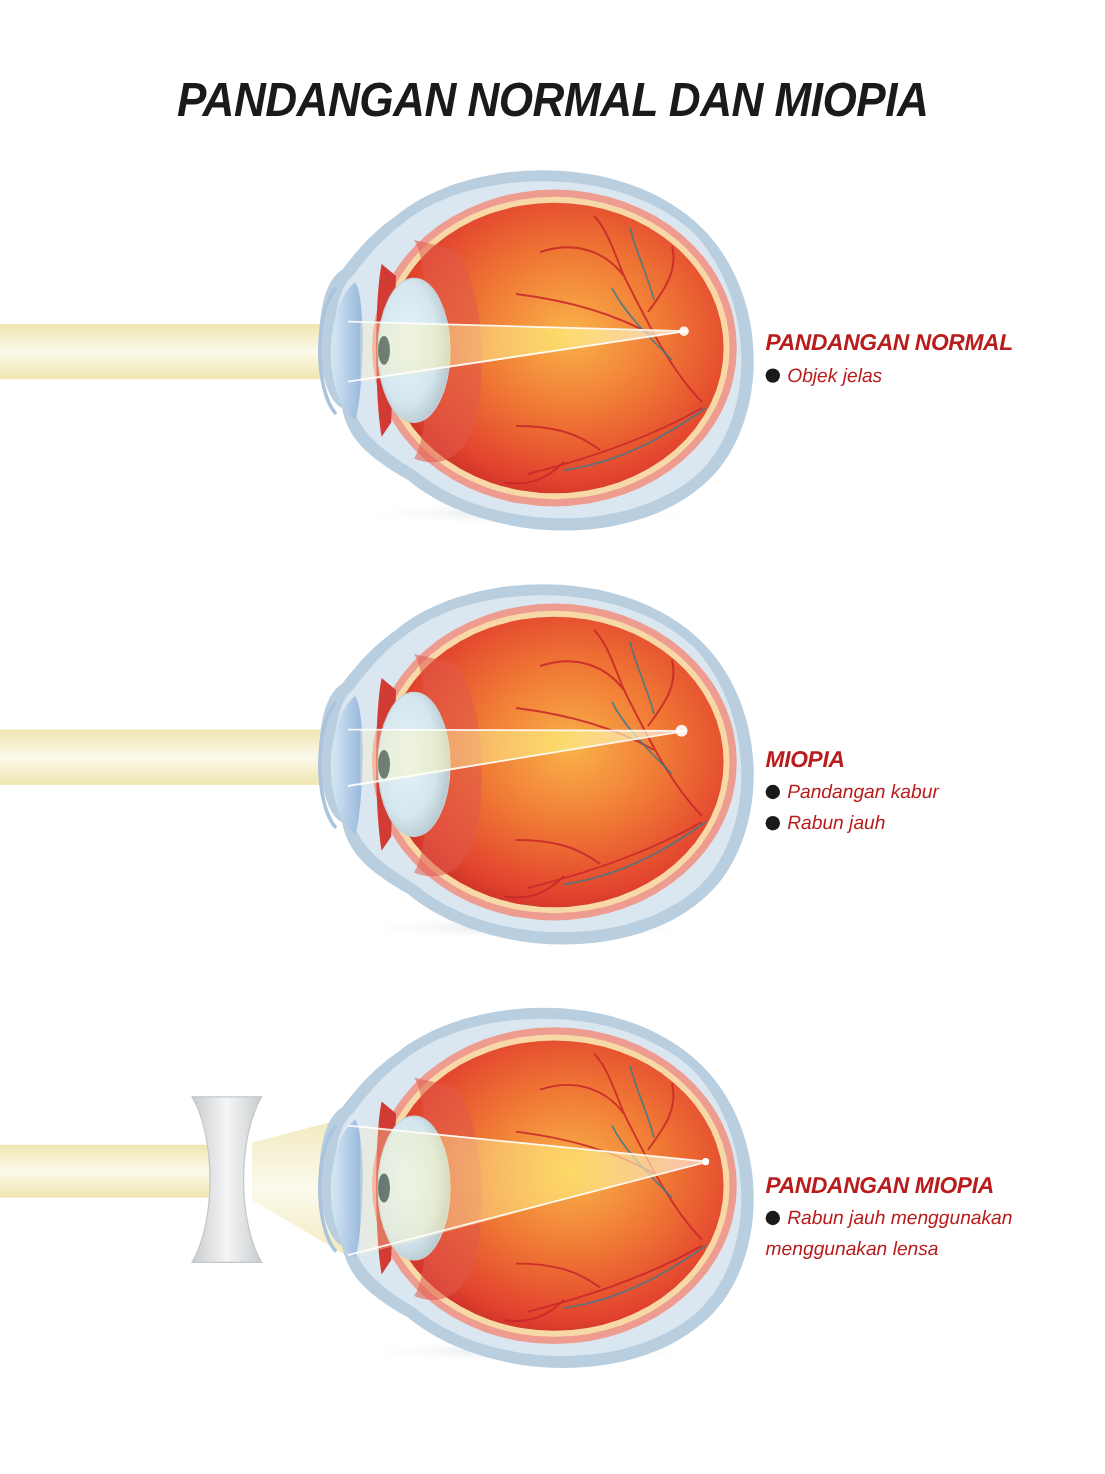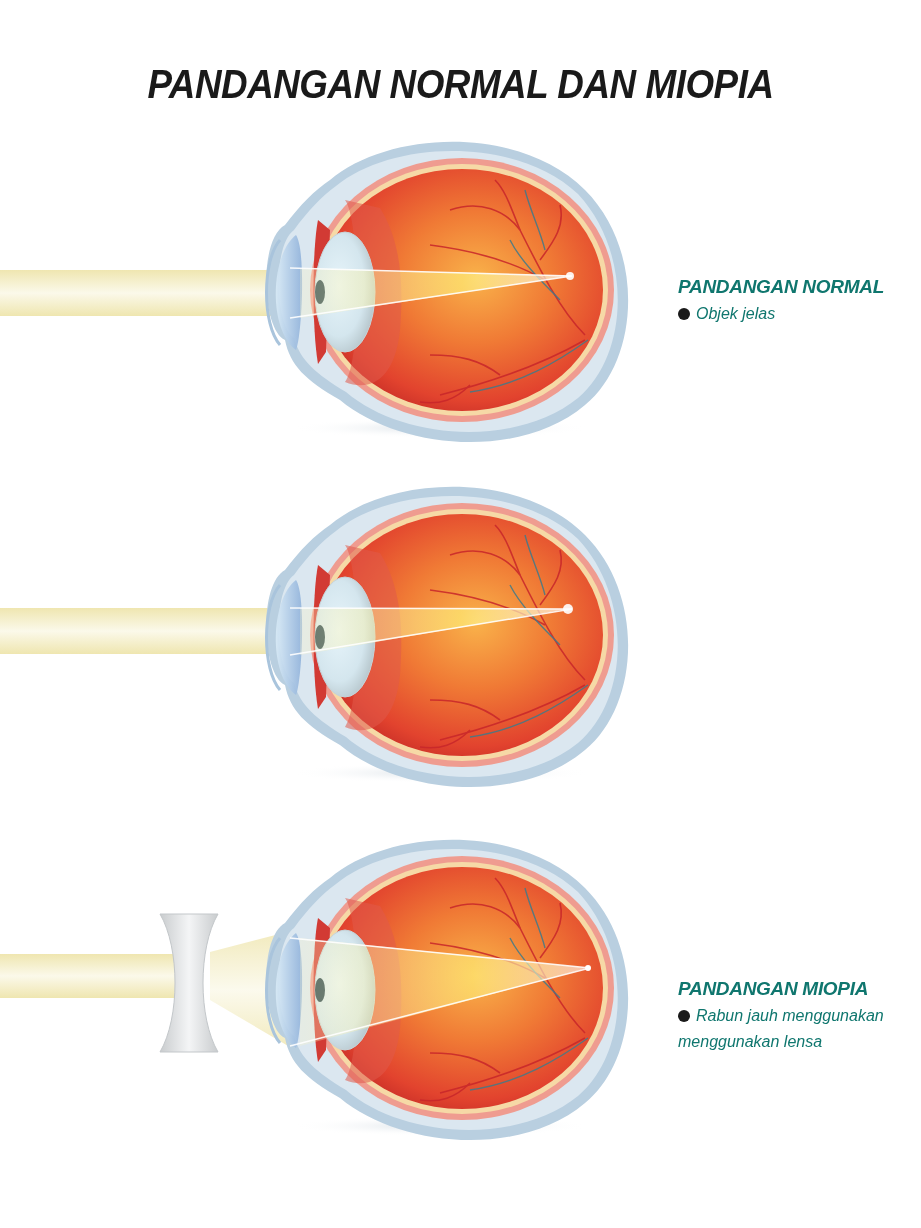--- a/index.html
+++ b/index.html
@@ -3,21 +3,21 @@
 <meta charset="utf-8">
 <style>
   html, body { margin: 0; padding: 0; background: #ffffff; }
   body { width: 921px; height: 1228px; position: relative; overflow: hidden;
          font-family: "Liberation Sans", "DejaVu Sans", sans-serif; }
   .title { position: absolute; left: 0; top: 62px; width: 921px; text-align: center;
            font-size: 40px; font-weight: 700; font-style: italic; color: #1a1a1a;
            letter-spacing: -0.5px; transform: scaleX(0.92); }
   .panel { position: absolute; left: 0; width: 921px; height: 330px; }
   .panel svg { position: absolute; left: 0; top: 0; }
-  .label { position: absolute; left: 678px; color: #0f766e; font-style: italic; }
+  .label { position: absolute; left: 638px; color: #b91c1c; font-style: italic; }
   .label .heading { font-size: 19px; font-weight: 700; letter-spacing: -0.3px; white-space: nowrap; }
   .label .bullet { font-size: 16px; font-weight: 400; margin-top: 5px; white-space: nowrap; line-height: 22px; }
   .label .bullet .dot { display: inline-block; width: 12px; height: 12px; border-radius: 50%;
                         background: #1a1a1a; margin-right: 6px; vertical-align: -1px; }
   .label .cont { font-size: 16px; font-weight: 400; white-space: nowrap; line-height: 22px; margin-top: 4px; }
 </style>
 </head>
 <body>
 
 <div class="title">PANDANGAN NORMAL DAN MIOPIA</div>
@@ -123,20 +123,25 @@
 
 <div class="panel" style="top:475px;">
   <svg width="921" height="330">
     <rect x="0" y="133" width="290" height="46" fill="url(#beamGrad)"></rect>
     <use href="#eye"></use>
     <path d="M300,133 L568,134 L300,180 Z" fill="url(#innerBeam)" opacity="0.75"></path>
     <line x1="290" y1="133" x2="572" y2="134" stroke="#ffffff" stroke-width="1.5" opacity="0.9"></line>
     <line x1="290" y1="180" x2="572" y2="134" stroke="#ffffff" stroke-width="1.5" opacity="0.9"></line>
     <circle cx="568" cy="134" r="5" fill="#ffffff" opacity="0.9"></circle>
   </svg>
+  <div class="label" style="top:148px;">
+    <div class="heading">MIOPIA</div>
+    <div class="bullet"><span class="dot"></span><span>Pandangan kabur</span></div>
+    <div class="bullet" style="margin-top:4px;"><span class="dot"></span><span>Rabun jauh</span></div>
+  </div>
 </div>
 
 <div class="panel" style="top:828px;">
   <svg width="921" height="330">
     <rect x="0" y="126" width="180" height="44" fill="url(#beamGrad)"></rect>
 
     <path d="M210,124 L295,102 L295,222 L210,172 Z" fill="url(#beamGrad)" opacity="0.85"></path>
 
     <path d="M160,86 L218,86 C198,120 198,190 218,224 L160,224 C180,190 180,120 160,86 Z" fill="url(#concaveGrad)" stroke="#c3c7ca" stroke-width="1"></path>
     <use href="#eye"></use>

